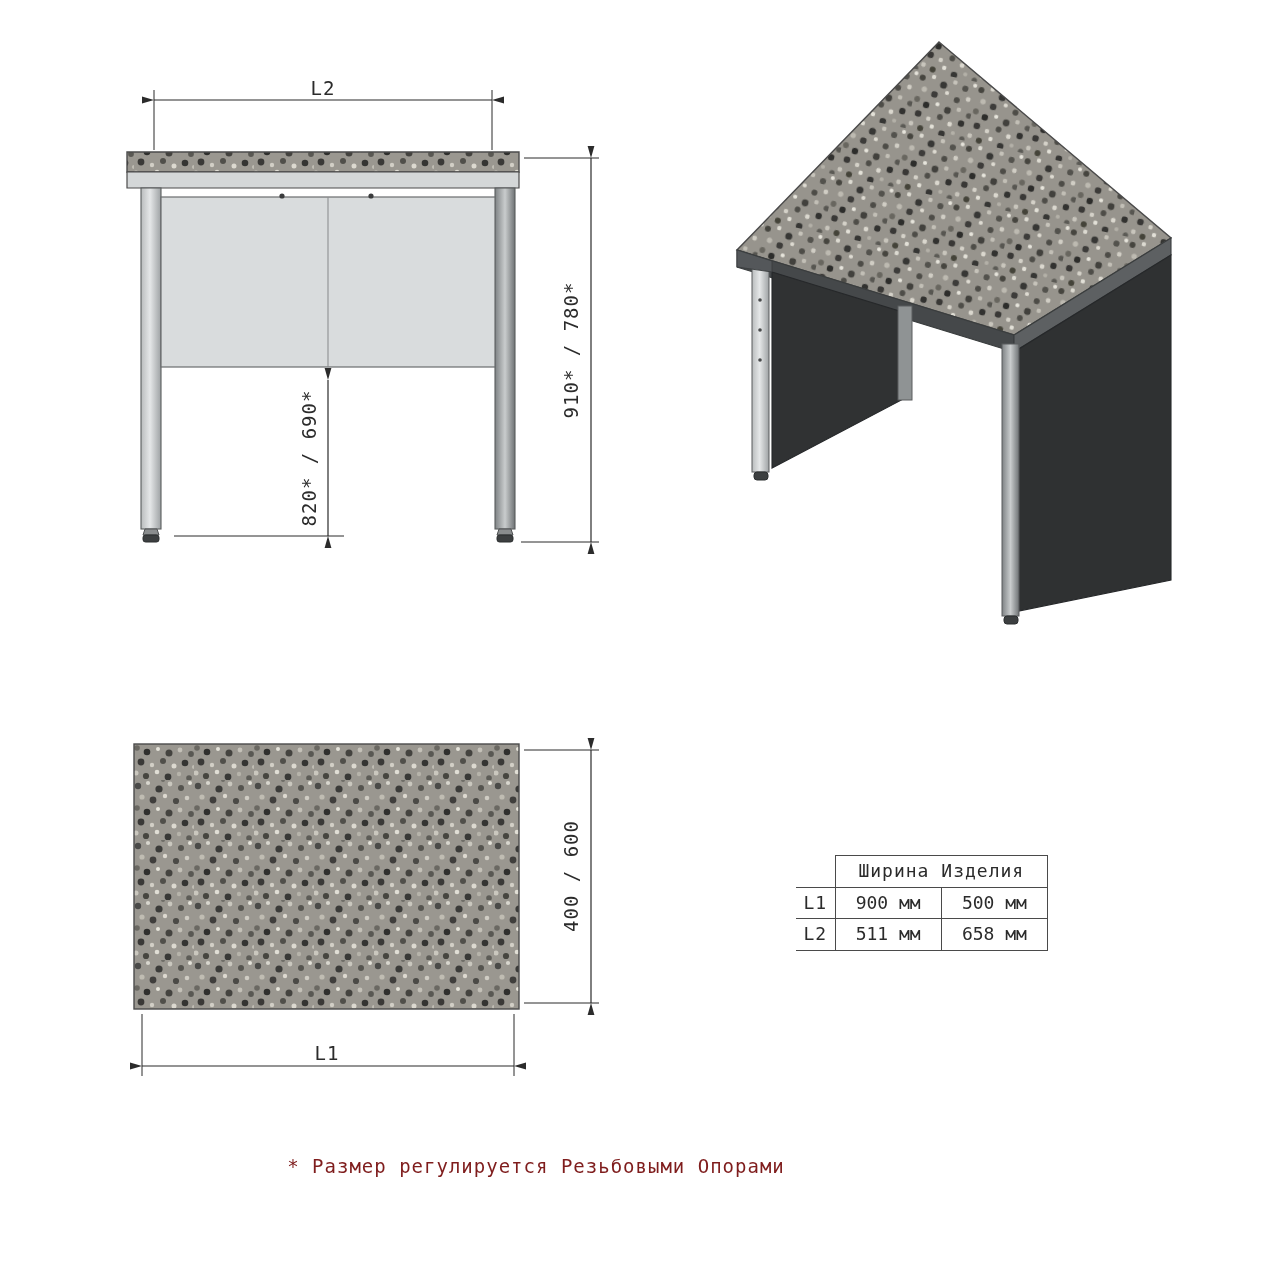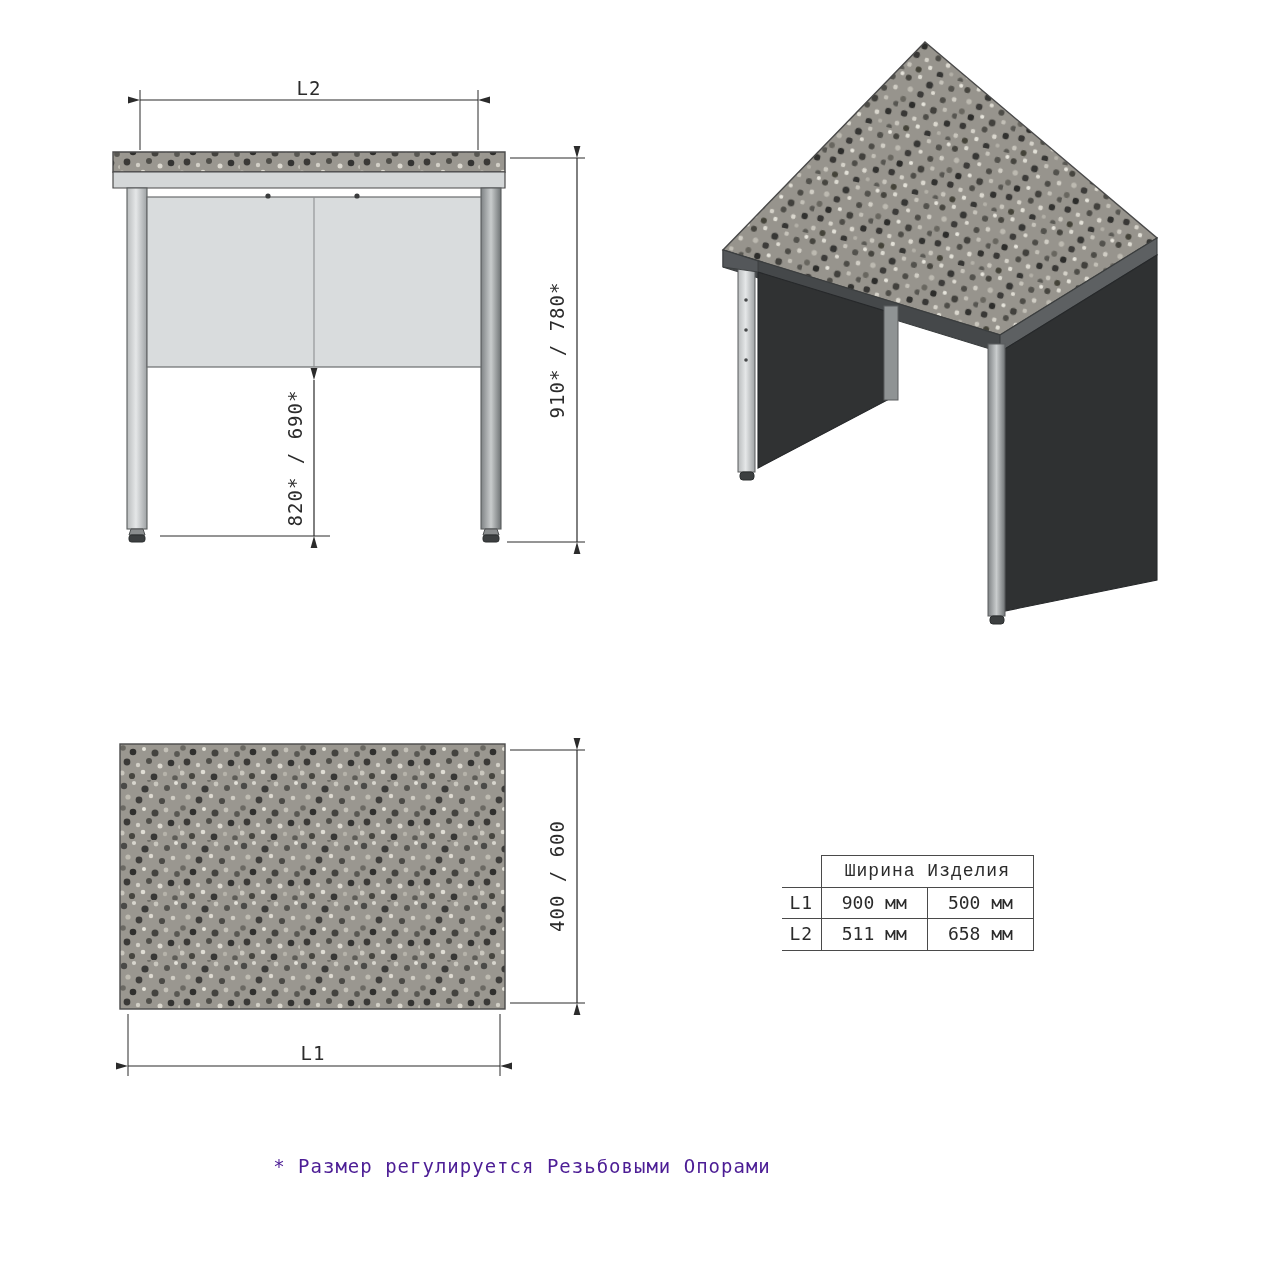--- a/index.html
+++ b/index.html
@@ -11,20 +11,21 @@
     width: 1280px;
     height: 1280px;
     position: relative;
     font-family: "DejaVu Sans Mono", monospace;
     color: #2b2b2b;
     overflow: hidden;
   }
   .stage {
     position: absolute;
     inset: 0;
+    margin-left: 14px;
   }
   svg.drawing {
     position: absolute;
     left: 0;
     top: 0;
     width: 1280px;
     height: 1280px;
   }
   .dimtxt {
     font-family: "DejaVu Sans Mono", monospace;
@@ -51,35 +52,34 @@
     line-height: 1.15;
   }
   .spec-table .head-cell {
     border-left: none;
     border-top: none;
     border-bottom: none;
     background: transparent;
   }
   .spec-table .title-cell {
     letter-spacing: 1px;
-    font-family: Liberation Mono, monospace;
   }
   .spec-table .rowlabel {
     border-left: none;
     letter-spacing: 1px;
   }
   .footnote {
     position: absolute;
     left: 0;
     top: 1155px;
     width: 1044px;
     text-align: center;
     font-family: "DejaVu Sans Mono", monospace;
     font-size: 19px;
-    color: #4c1d95;
+    color: #7f1d1d;
     letter-spacing: 1px;
   }
 </style>
 </head>
 <body>
 
 <div class="stage">
 
   <svg class="drawing" viewBox="0 0 1280 1280">
     <defs>

